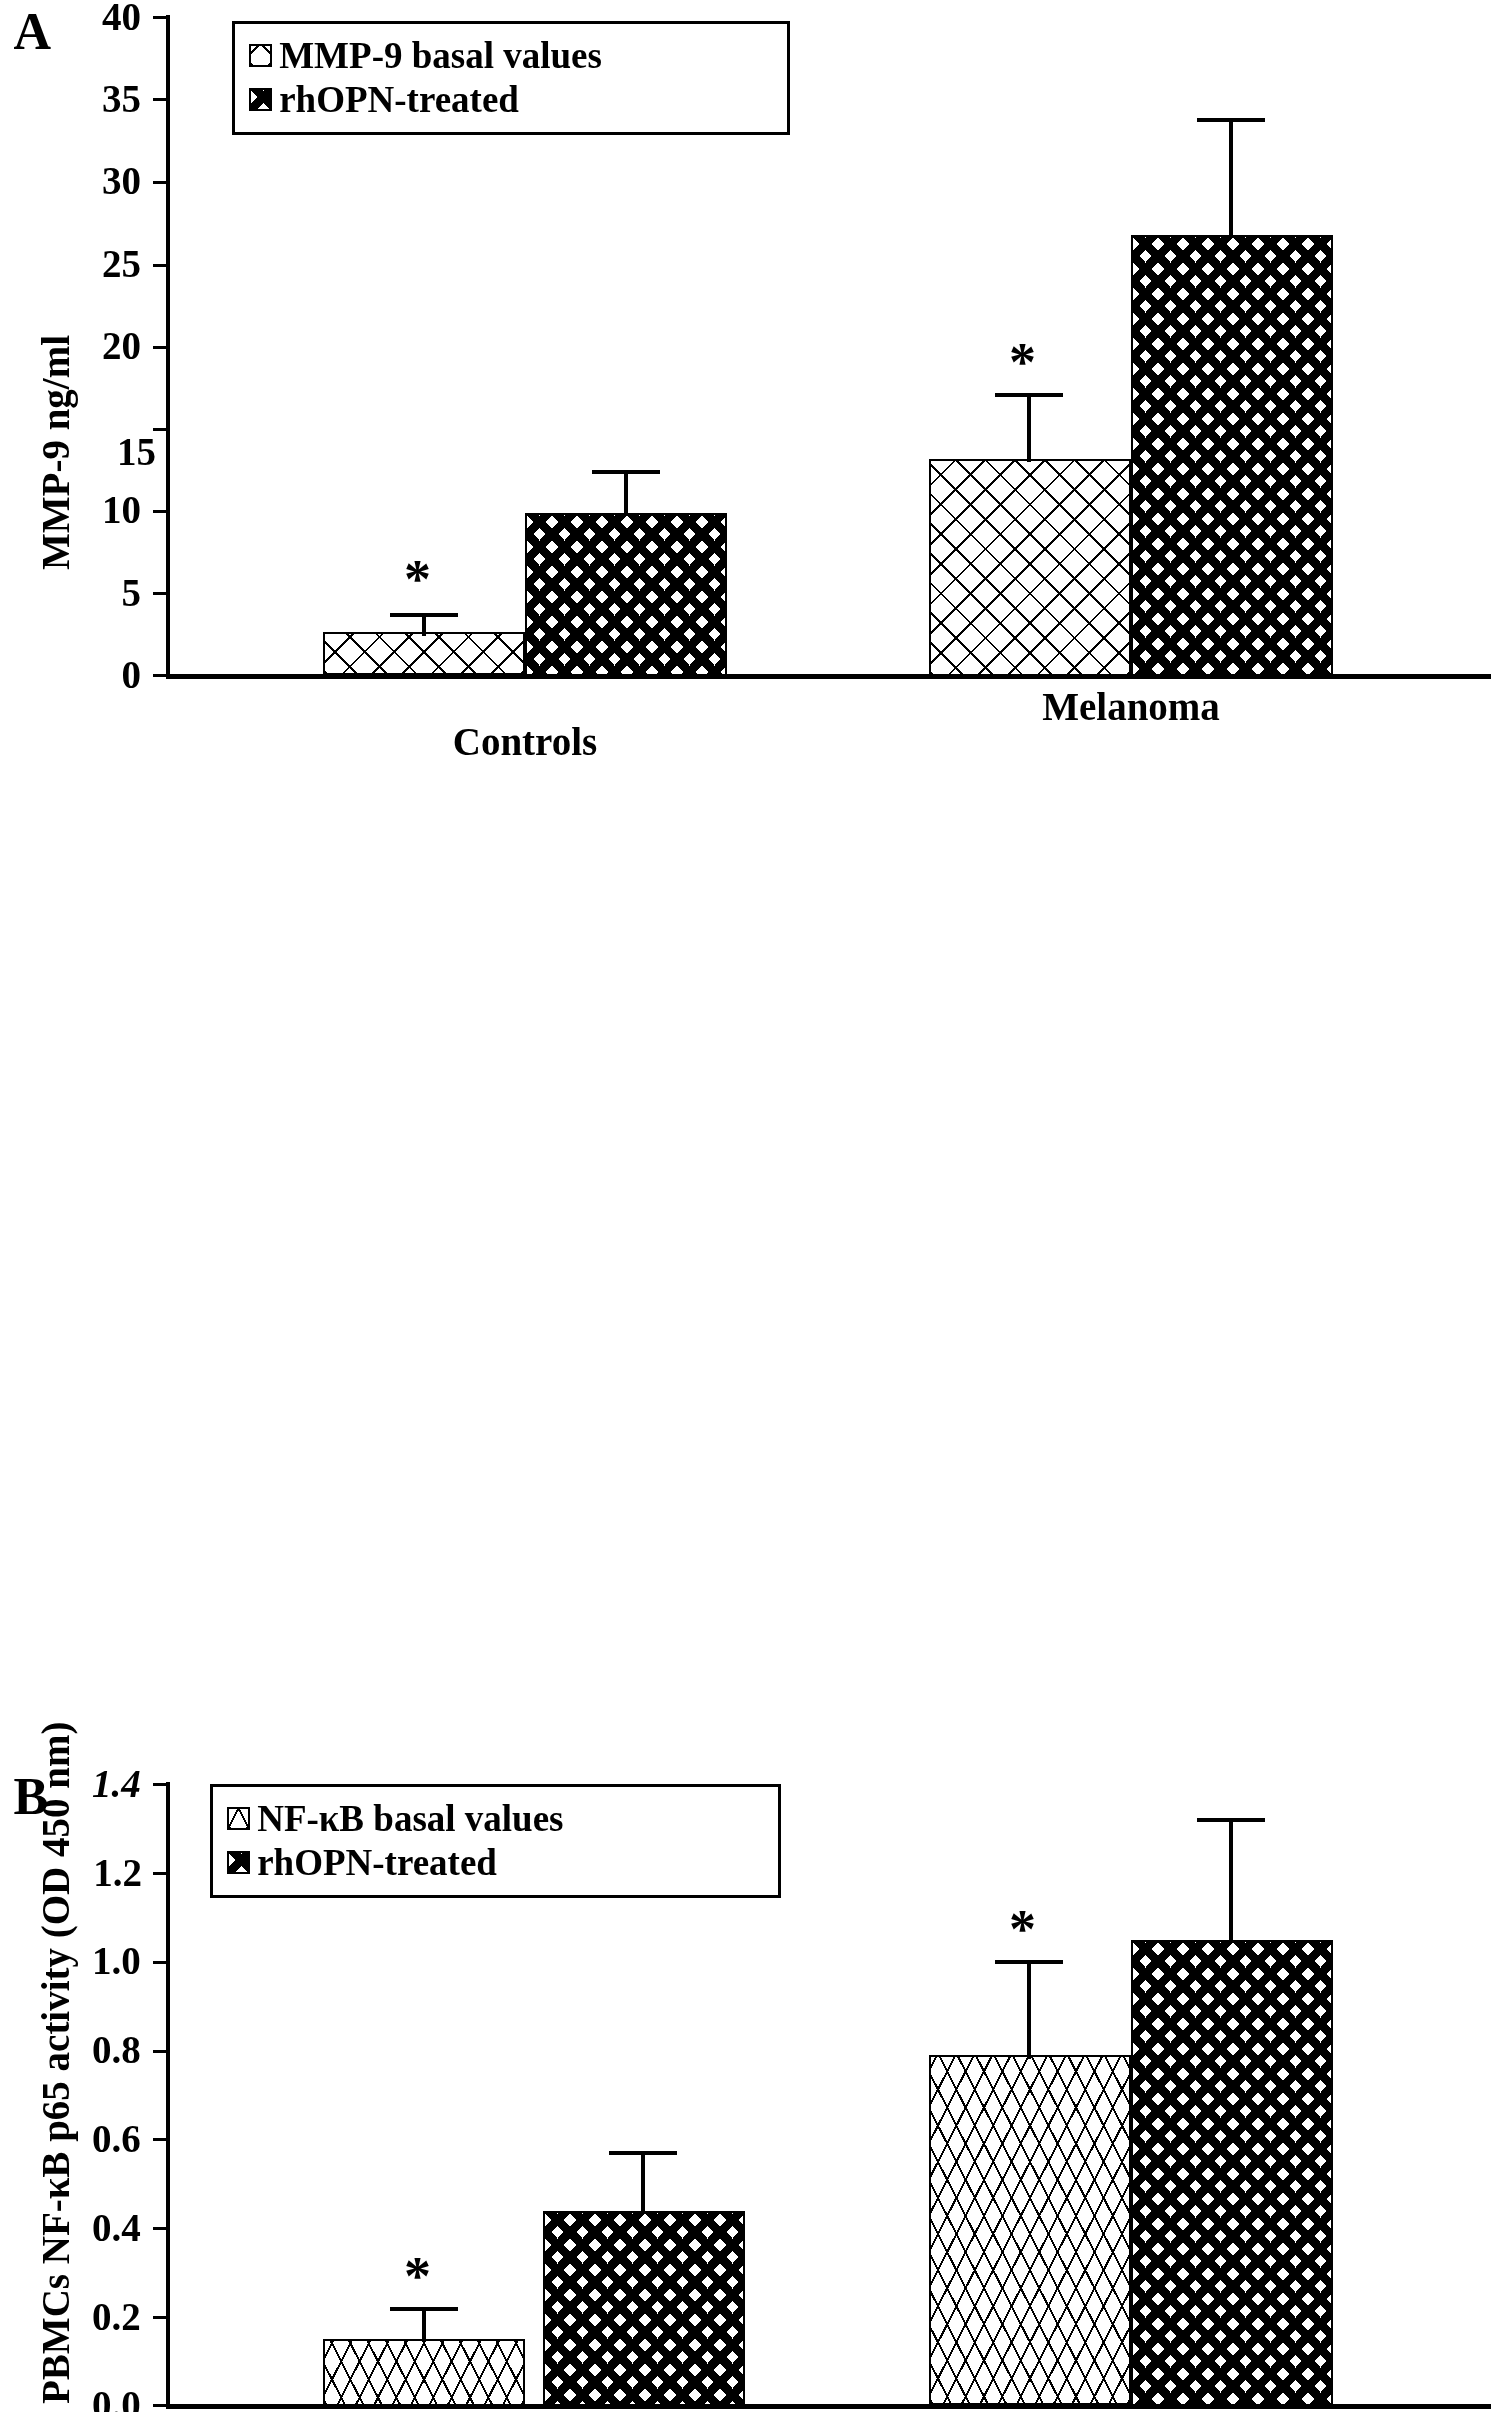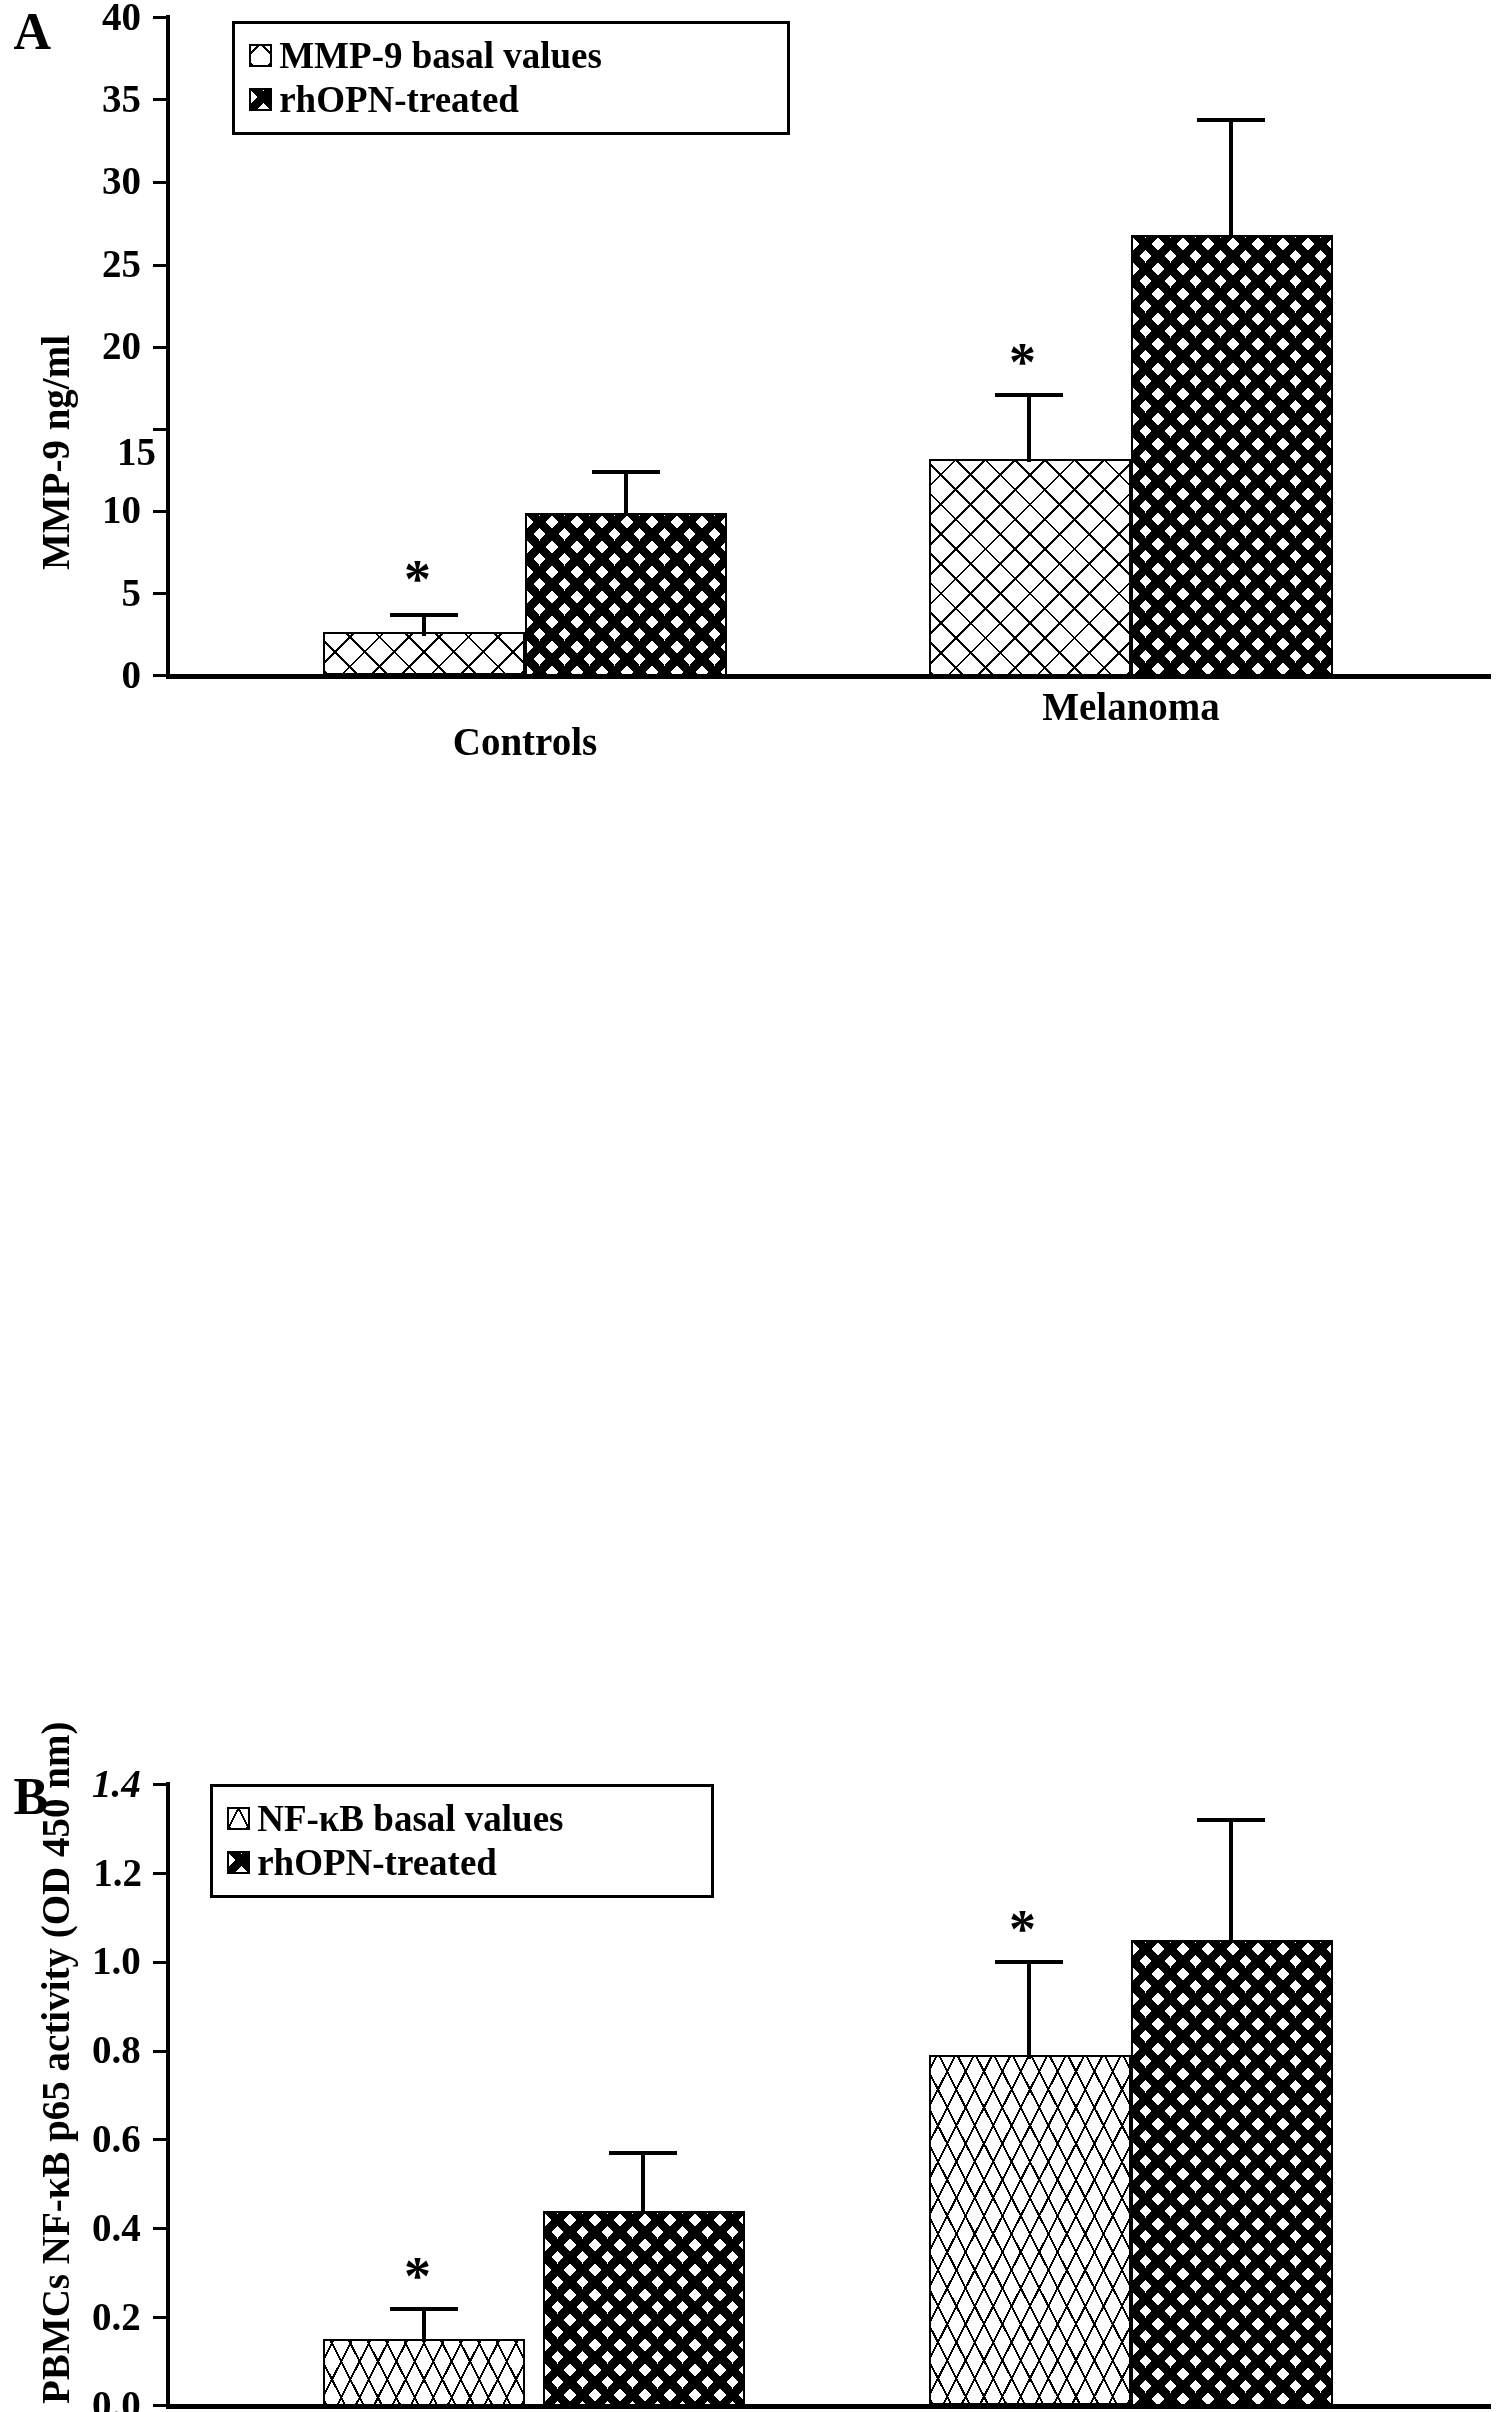--- a/index.html
+++ b/index.html
@@ -275,21 +275,21 @@
   <div class="errbar" style="left:641px; top:927px; height:60px;"></div>
   <div class="errcap" style="left:609px; top:925px; width:68px;"></div>
 
   <div class="errbar" style="left:1027px; top:736px; height:97px;"></div>
   <div class="errcap" style="left:995px; top:734px; width:68px;"></div>
   <div class="star" style="left:1009px; top:684px;">*</div>
 
   <div class="errbar" style="left:1229px; top:594px; height:123px;"></div>
   <div class="errcap" style="left:1197px; top:592px; width:68px;"></div>
 
-  <div class="legend" style="left:210px; top:558px; width:504px; height:114px;">
+  <div class="legend" style="left:210px; top:558px; width:571px; height:114px;">
     <div class="legend-row">
       <span class="legend-swatch pat-scale"></span>
       <span class="legend-label">NF-κB basal values</span>
     </div>
     <div class="legend-row">
       <span class="legend-swatch pat-checker"></span>
       <span class="legend-label">rhOPN-treated</span>
     </div>
   </div>
 </div>

